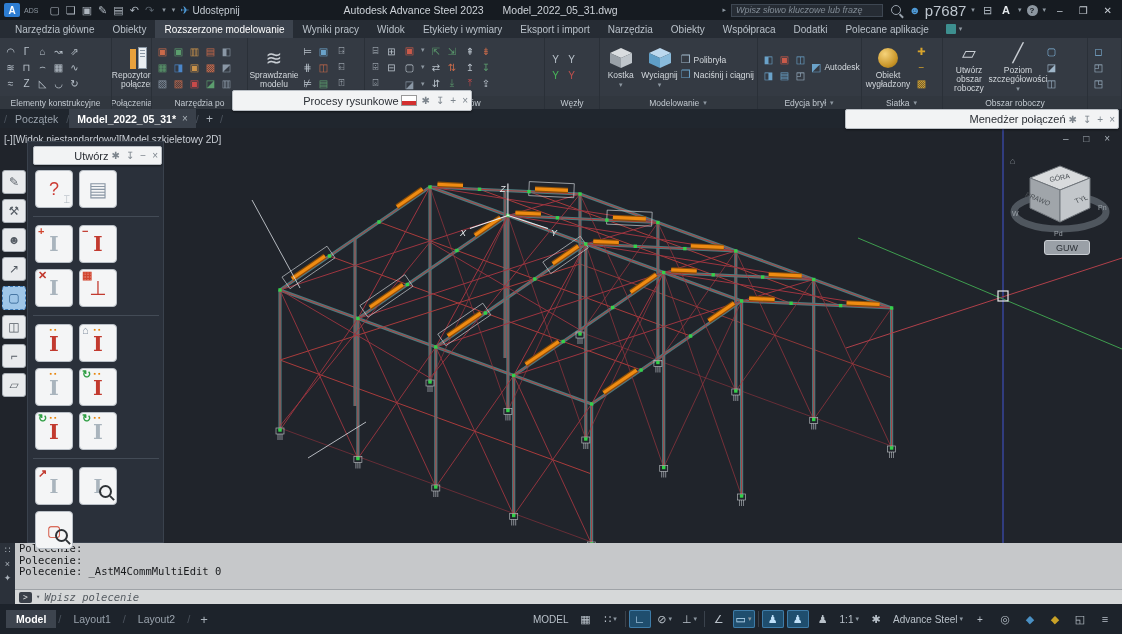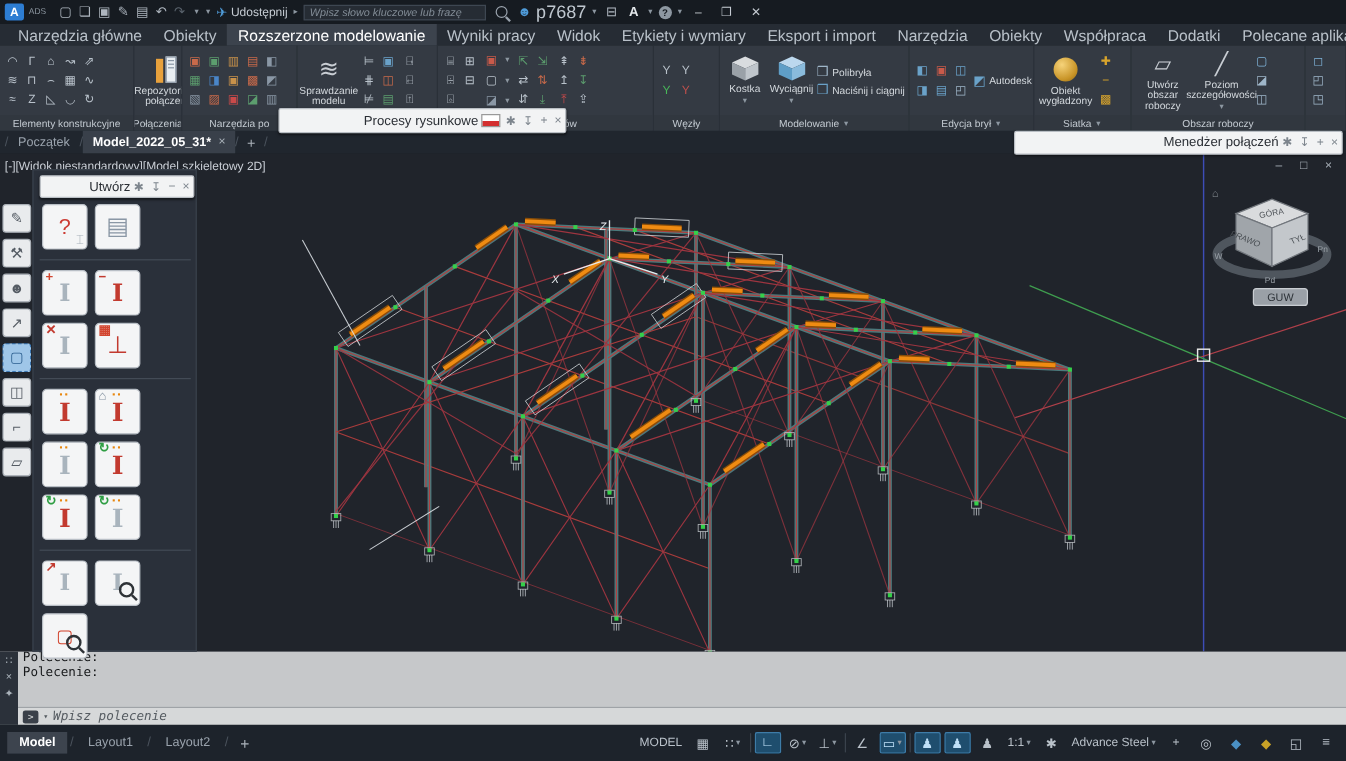--- a/index.html
+++ b/index.html
@@ -19,21 +19,21 @@
   #ttl .doc{margin-left:16px}
   #searchbox{width:152px;height:13px;background:#262c34;border:1px solid #3e4752;color:#828c96;font-style:italic;font-size:9px;display:flex;align-items:center;padding:0 4px;box-sizing:border-box}
   .mag{width:8px;height:8px;border:1.5px solid #9aa3ad;border-radius:50%;position:relative;display:inline-block;margin:0 4px}
   .mag::after{content:"";position:absolute;width:5px;height:1.5px;background:#9aa3ad;transform:rotate(45deg);right:-4px;bottom:-2px}
   .tusr{color:#bfc7cf;font-size:15px}
   .tuico{color:#4f9bd8;font-size:11px}
   .helpc{width:11px;height:11px;border-radius:50%;background:#8d97a1;color:#161b21;font-size:8px;font-weight:bold;display:inline-flex;align-items:center;justify-content:center}
   .winbtn{color:#c6ccd3;font-size:10px;padding:0 6px}
   
   #rtabs{left:0;top:20px;width:1122px;height:18px;background:#262c34;display:flex;align-items:stretch;padding-left:6px;box-sizing:border-box}
-  .rtab{padding:4px 9px;display:flex;align-items:center;color:#b9c1c9;font-size:13px;white-space:nowrap}
+  .rtab{padding:4px 9px;display:flex;align-items:center;color:#b9c1c9;font-size:10px;white-space:nowrap}
   .rtab.active{background:#3c434d;color:#fff}
   .rtab-extra{display:flex;align-items:center;gap:2px;padding:0 8px}
   .rtab-extra .sq{width:10px;height:10px;background:#3d8f8f;border-radius:1px}
   
   #ribbon{left:0;top:38px;width:1122px;height:71px;background:#343a43;display:flex}
   .rp{border-right:1px solid #2a3038;display:flex;flex-direction:column;box-sizing:border-box;overflow:hidden}
   .rp-body{flex:1;display:flex;align-items:center;gap:3px;padding:2px 3px;overflow:hidden}
   .rp-label{height:13px;background:#31373f;color:#c3cad1;font-size:8.5px;display:flex;align-items:center;justify-content:center;gap:3px;white-space:nowrap;overflow:hidden}
   .igrid{display:grid;grid-auto-flow:row;gap:1px}
   .ric{width:15px;height:15px;display:flex;align-items:center;justify-content:center;font-size:10px;color:#b9c2cb}
@@ -113,20 +113,24 @@
       <span class="qi">✎</span>
       <span class="qi">▤</span>
       <span class="qi">↶</span>
       <span class="qi dim">↷</span>
     </span>
   <span class="caret">▾</span>
   <span class="caret">▾</span>
   <span id="sharewrap">
     <span class="tuico">✈</span>
     <span>Udostępnij</span>
+  </span>
+  <span id="ttl">
+    <span>Autodesk Advance Steel 2023</span>
+    <span class="doc">Model_2022_05_31.dwg</span>
   </span>
   <span class="caret">▸</span>
   <span id="searchbox">Wpisz słowo kluczowe lub frazę</span>
   <span class="mag"></span>
   <span class="tuico">☻</span>
   <span class="tusr">p7687</span>
   <span class="caret">▾</span>
   <span class="qi">⊟</span>
   <span class="qi" style="color:#e4e8eb;font-weight:bold">A</span>
   <span class="caret">▾</span>
@@ -859,20 +863,21 @@
 
 <div id="cmd" class="abs">
   <div id="cmdstrip">
       <span>∷</span>
       <span>×</span>
       <span>✦</span>
     </div>
   <div id="cmdmain">
     <div class="cline">Polecenie:</div>
     <div class="cline">Polecenie:</div>
+    <div class="cline">Polecenie: _AstM4CommMultiEdit 0</div>
     <div id="cmdinput">
       <span class="pbox">&gt;</span>
       <span class="pcaret">▾</span>
       <span>Wpisz polecenie</span>
     </div>
   </div>
 </div>
 
 <div id="statusbar" class="abs">
   <span id="ltabs" style="display:flex;align-items:center">

